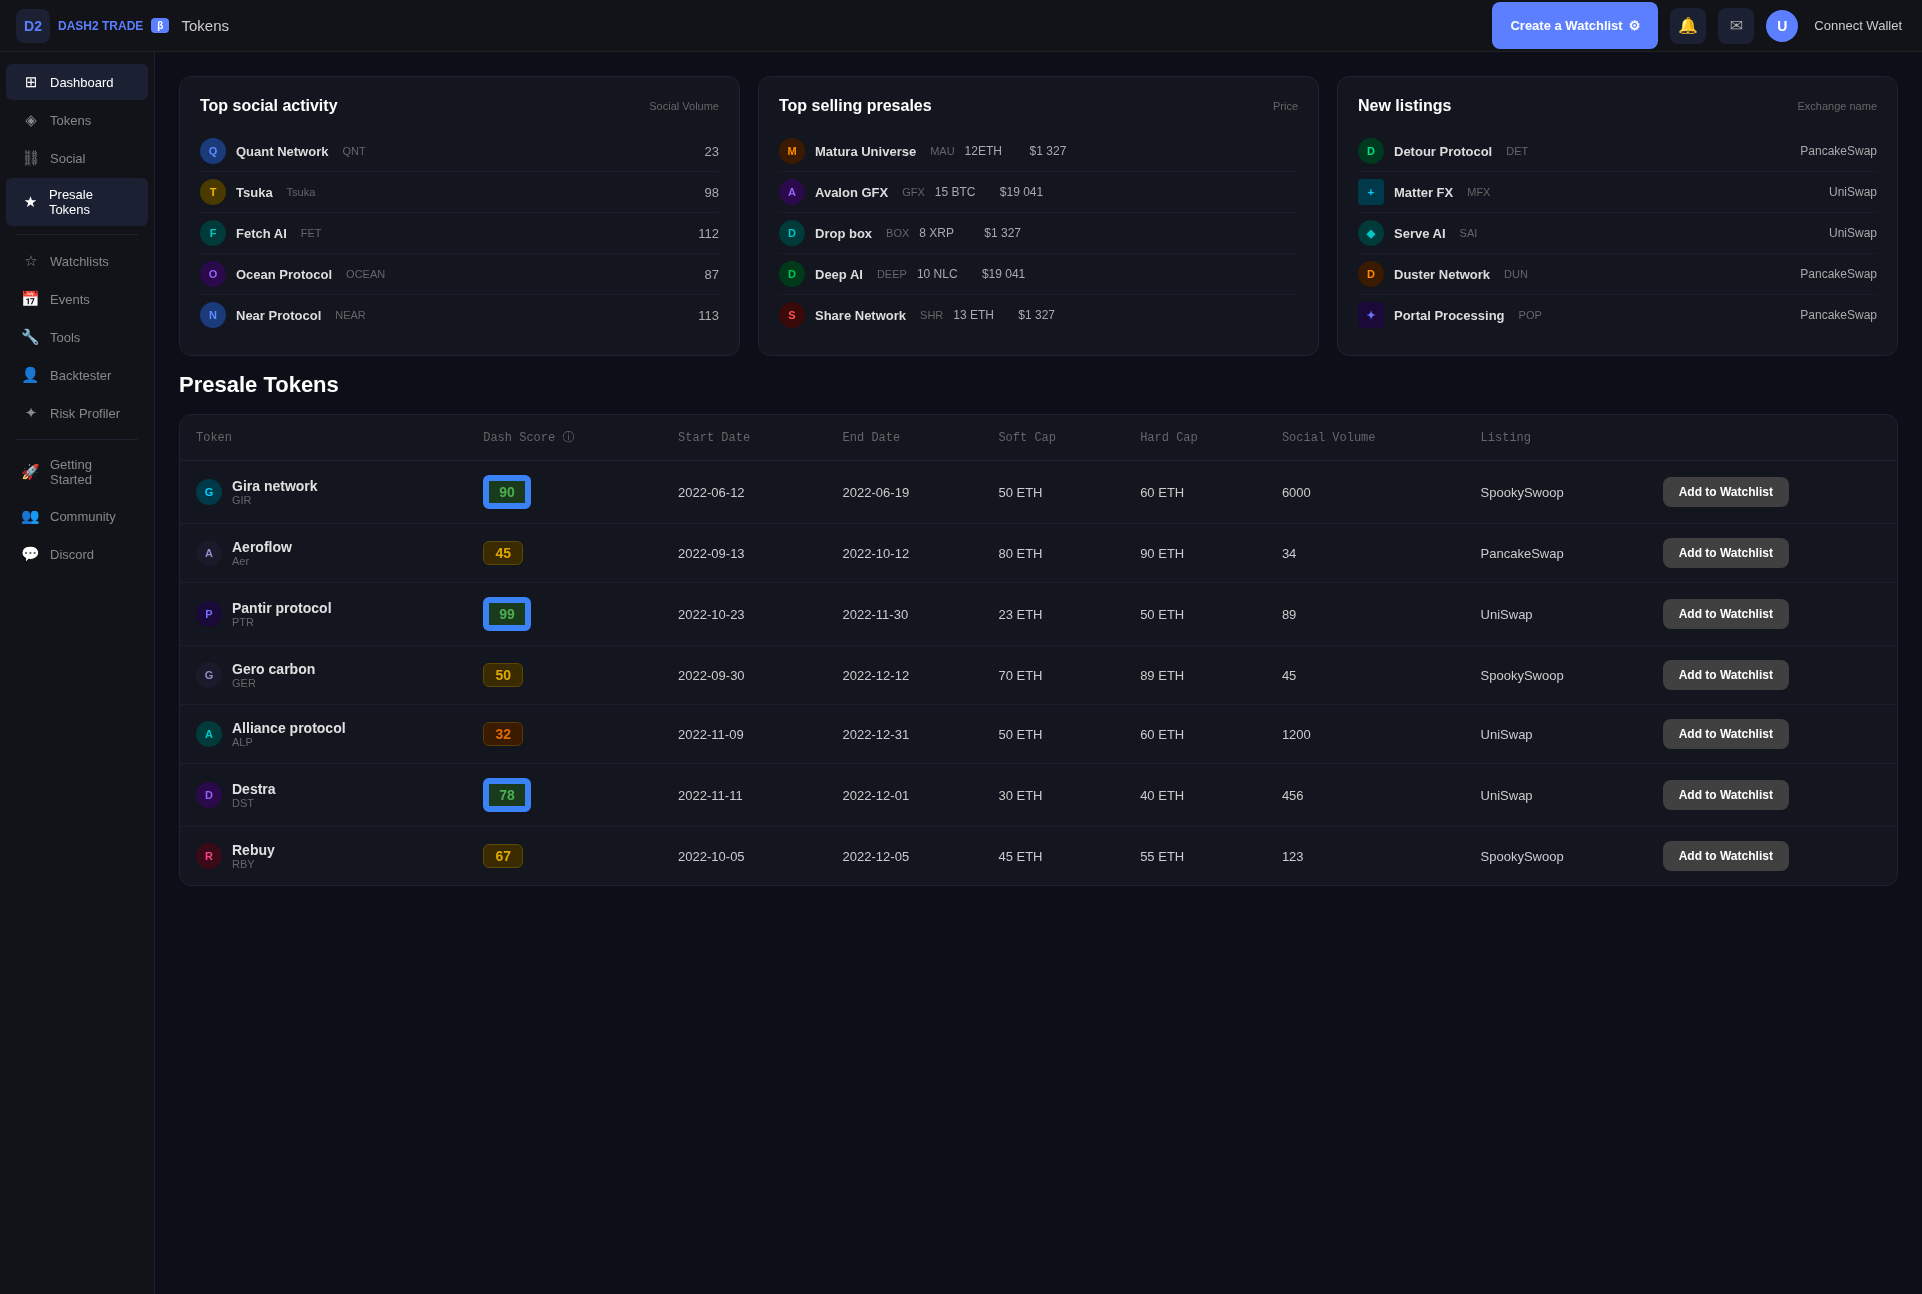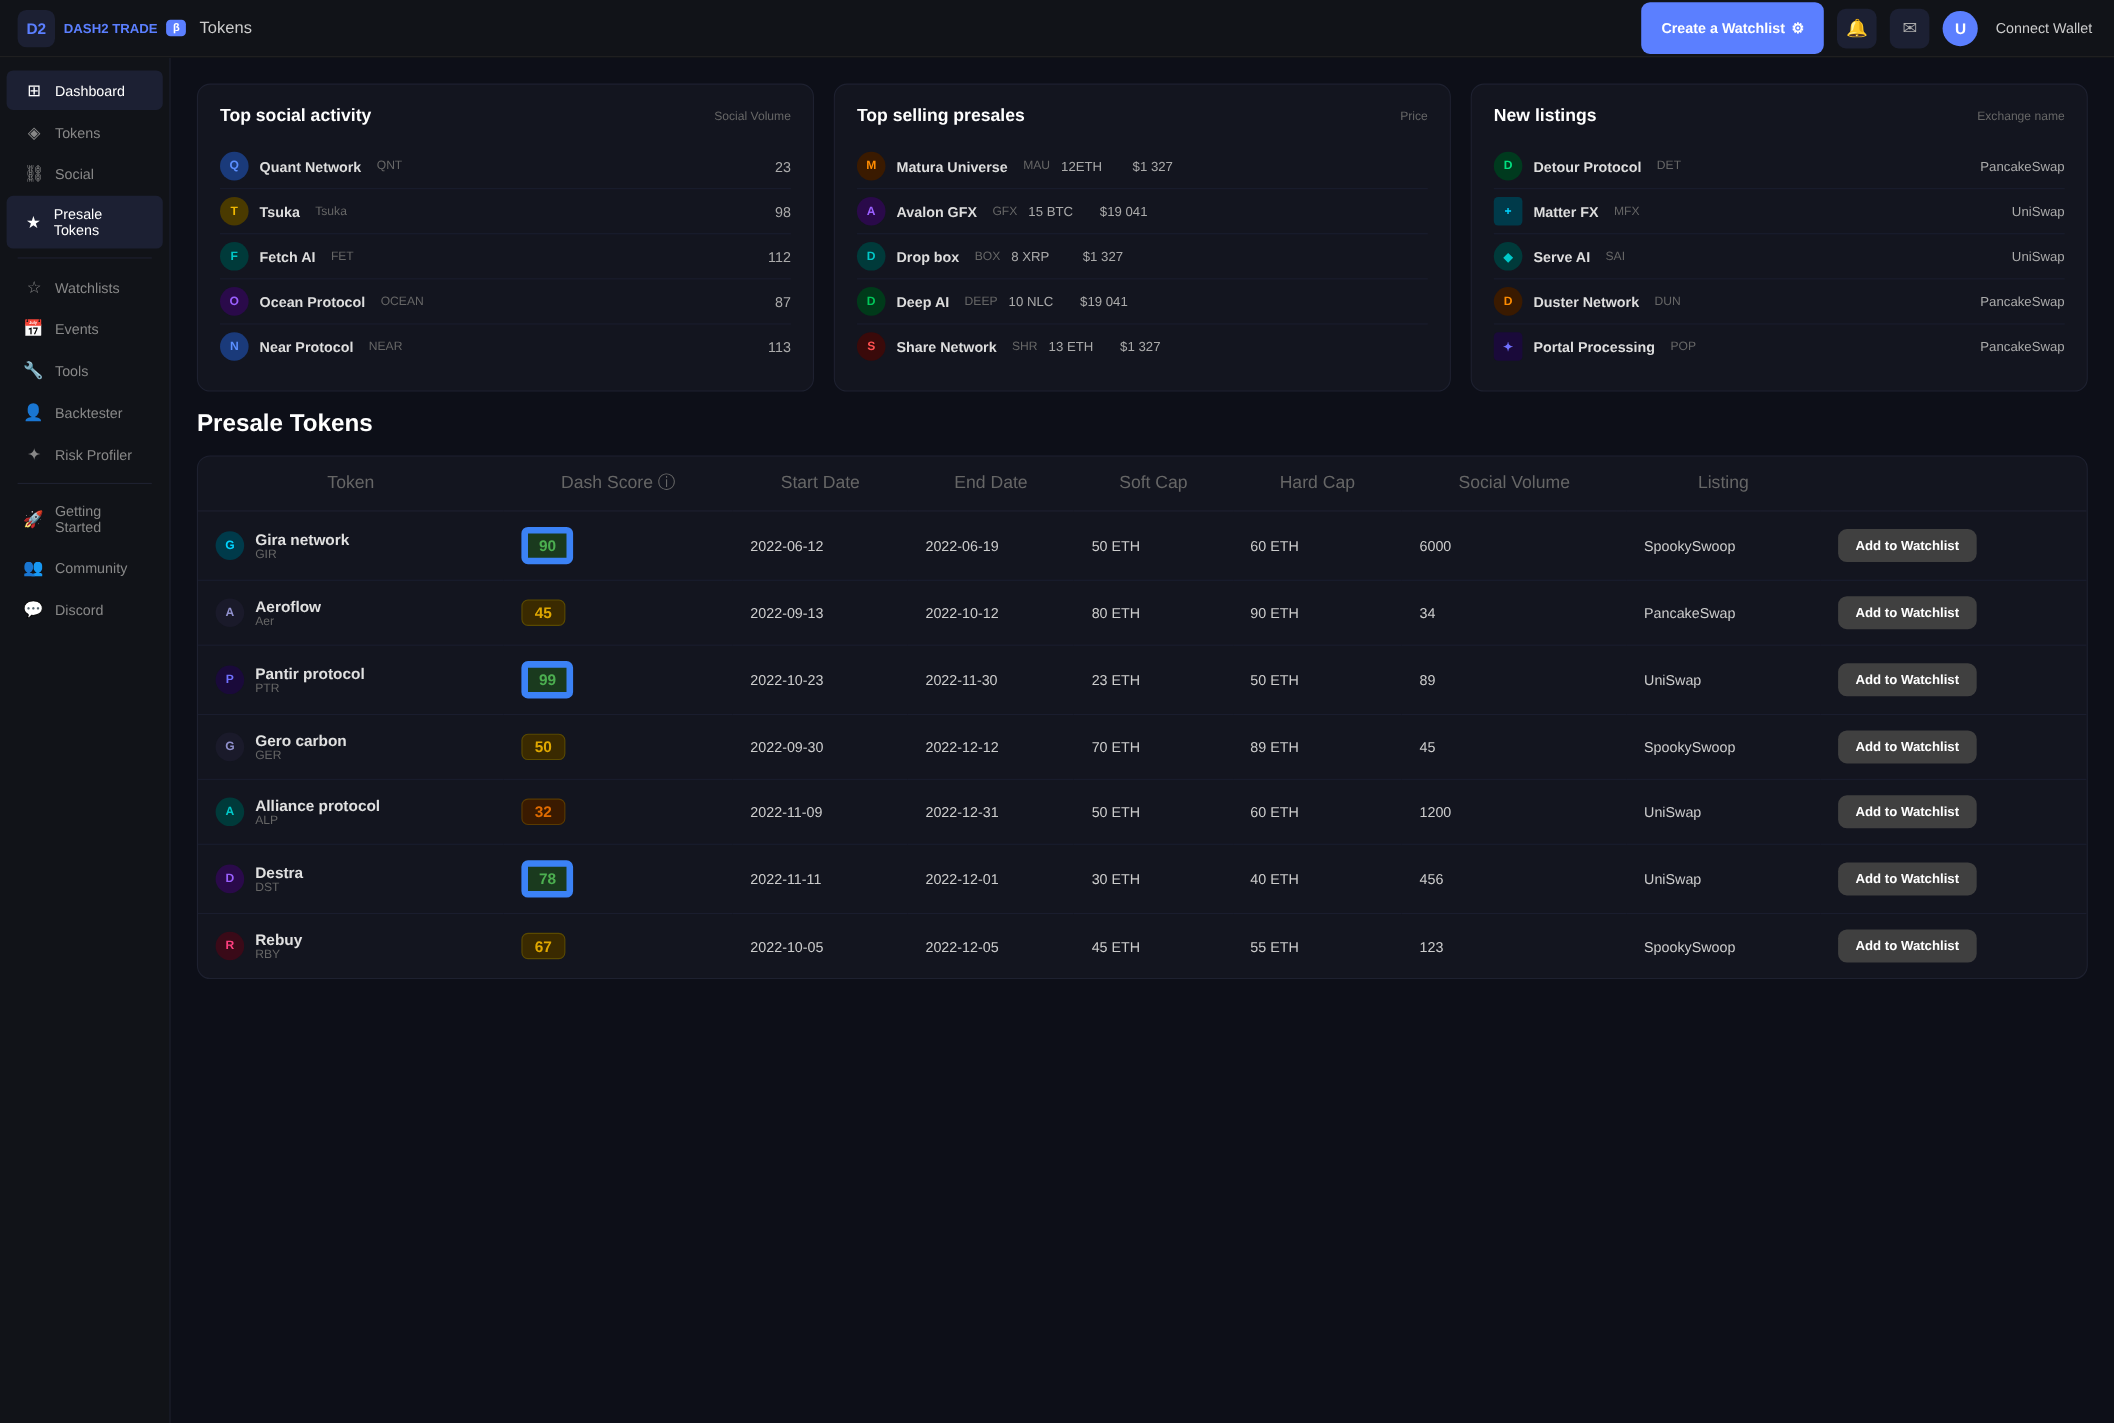--- a/index.html
+++ b/index.html
@@ -228,26 +228,27 @@
       background: #13151f;
       border: 1px solid #1e2130;
       border-radius: 12px;
       overflow: hidden;
     }
     table {
       width: 100%;
       border-collapse: collapse;
     }
     thead th {
-      text-align: center;
-      font-size: 16px;
+      text-align: left;
+      font-size: 12px;
       color: #666;
       font-weight: 500;
       padding: 14px 16px;
       border-bottom: 1px solid #1e2130;
+      font-family: Liberation Mono, monospace;
     }
     tbody tr {
       border-bottom: 1px solid #1a1d2e;
     }
     tbody tr:last-child { border-bottom: none; }
     tbody td {
       padding: 14px 16px;
       font-size: 13px;
       color: #ccc;
     }

